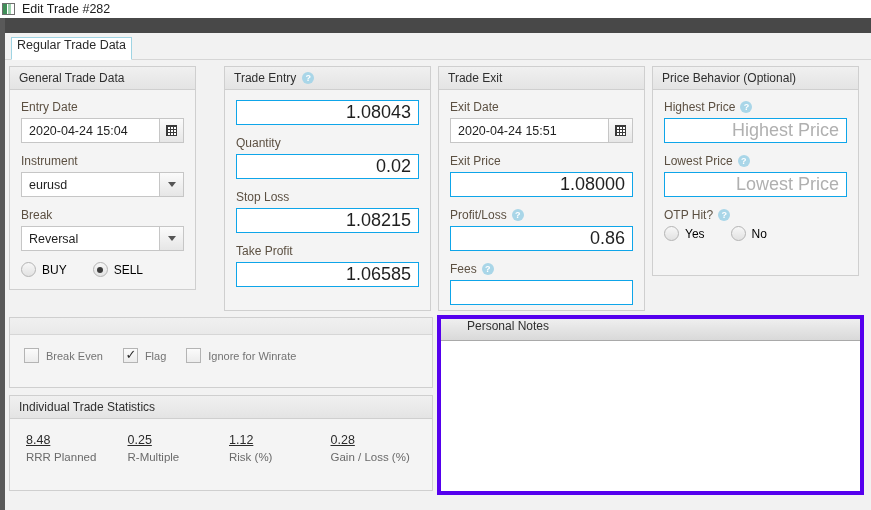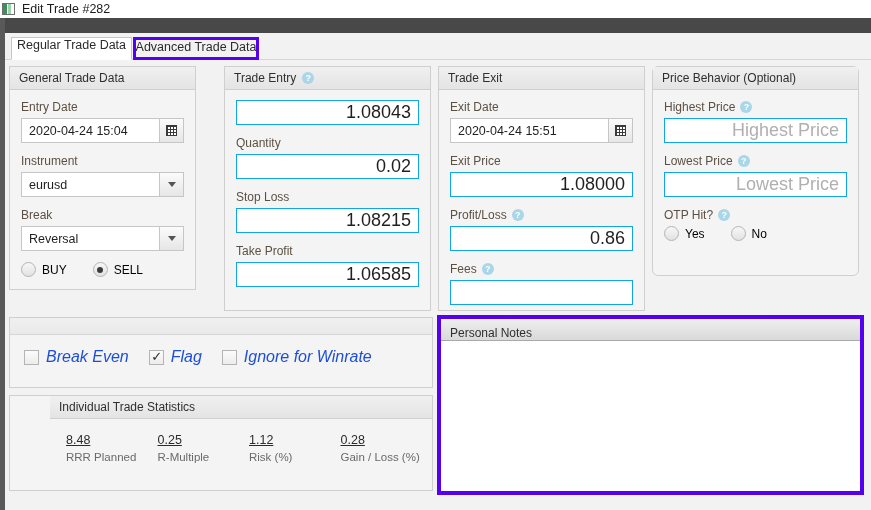--- a/index.html
+++ b/index.html
@@ -244,25 +244,24 @@
   }
   .check.checked::after {
     content: "✓";
     position: absolute;
     left: 1.5px; top: -2px;
     font-size: 13px;
     color: #2a2a2a;
     font-family: "DejaVu Sans", sans-serif;
   }
   .check-label {
-    font-size: 16px;
-    color: #1d4ed8;
+    font-size: 11px;
+    color: #737373;
     margin-right: 20px;
     white-space: nowrap;
-    font-style: italic;
   }
 
   
   .flags-panel {
     position: absolute;
     left: 9px; top: 317px;
     width: 424px; height: 71px;
     background: #f4f4f4;
     border: 1px solid #cfcfcf;
   }
@@ -276,21 +275,20 @@
     align-items: center;
     padding: 13px 0 0 14px;
   }
 
   .stats-panel {
     position: absolute;
     left: 9px; top: 395px;
     width: 424px; height: 96px;
     background: #f4f4f4;
     border: 1px solid #cfcfcf;
-    padding-left: 40px;
   }
   .stats-grid {
     display: flex;
     padding: 14px 0 0 16px;
   }
   .stat-cell { width: 108px; }
   .stat-value {
     font-size: 12.5px;
     color: #2b2b2b;
     margin-bottom: 4px;
@@ -308,22 +306,22 @@
     left: 437px; top: 315px;
     width: 427px; height: 180px;
     border: 4px solid #5500ee;
     background: #ffffff;
   }
   .notes-head {
     height: 22px;
     background: linear-gradient(to bottom, #efefef, #d9d9d9);
     border-bottom: 1px solid #a9a9a9;
     display: flex;
-    align-items: flex-end;
-    padding-left: 9px;
+    align-items: flex-start;
+    padding-left: 26px;
     font-size: 12px;
     color: #2f2f2f;
   }
   .notes-body {
     height: 150px;
     background: #ffffff;
   }
 
   
   .scroll-gutter {
@@ -343,23 +341,20 @@
     <span class="title-text">Edit Trade #282</span>
   </div>
 
   <div class="chrome-top"></div>
   <div class="chrome-left"></div>
   <div class="scroll-gutter"></div>
 
   <div class="tabstrip">
     <div class="tab tab-active">
       <span>Regular Trade Data</span>
-    </div>
-    <div class="tab tab-highlight">
-      <span>Advanced Trade Data</span>
     </div>
   </div>
 
   <div class="group" style="left:9px; top:66px; width:187px; height:224px;">
     <div class="group-header">
       <span>General Trade Data</span>
     </div>
     <div class="group-body">
 
       <div class="field-label">Entry Date</div>
@@ -442,21 +437,21 @@
 
       <div class="field-label">
         <span>Fees</span>
         <span class="help-icon">?</span>
       </div>
       <div class="input right"></div>
 
     </div>
   </div>
 
-  <div class="group" style="left:652px; top:66px; width:207px; height:210px;border-radius:6px;">
+  <div class="group" style="left:652px; top:66px; width:207px; height:210px;">
     <div class="group-header">
       <span>Price Behavior (Optional)</span>
     </div>
     <div class="group-body">
 
       <div class="field-label">
         <span>Highest Price</span>
         <span class="help-icon">?</span>
       </div>
       <div class="input placeholder">Highest Price</div>

